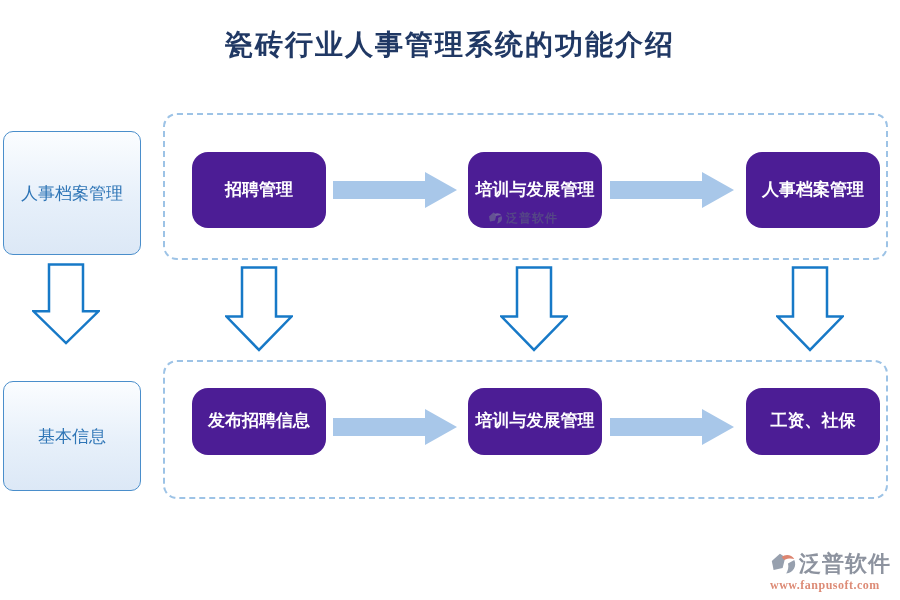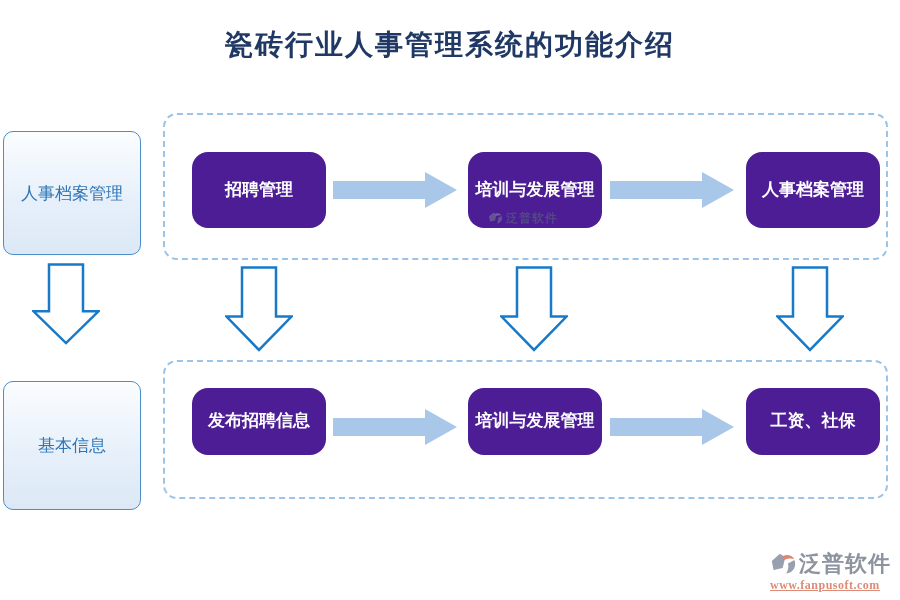--- a/index.html
+++ b/index.html
@@ -13,21 +13,21 @@
     font-size:28px; font-weight:bold; color:#203864; letter-spacing:2px;
   }
   .side-box {
     position:absolute; left:3px; width:138px; box-sizing:border-box;
     border:1.5px solid #4A8ECB; border-radius:10px;
     background:linear-gradient(180deg,#FBFDFF 0%,#E7F0FA 55%,#DCE8F6 100%);
     color:#2E75B6; font-size:17px;
     display:flex; align-items:center; justify-content:center; text-align:center;
   }
   #side-box-1 { top:131px; height:124px; }
-  #side-box-2 { top:381px; height:129px; }
+  #side-box-2 { top:381px; height:110px; }
   .dashed {
     position:absolute; left:163px; width:725px; box-sizing:border-box;
     border:2px dashed #9DC3E6; border-radius:14px; background:transparent;
   }
   #dashed-top { top:113px; height:147px; }
   #dashed-bottom { top:360px; height:139px; }
   .btn {
     position:absolute; width:134px; height:76px; background:#4c1d95;
     border-radius:16px; color:#ffffff; font-size:17px; font-weight:bold;
     display:flex; align-items:center; justify-content:center; text-align:center;
@@ -60,21 +60,21 @@
   .brand-row { display:flex; align-items:flex-start; gap:2px; }
   .brand-icon { width:27px; height:27px; flex:0 0 auto; }
   .brand-name {
     font-family:"Liberation Serif","DejaVu Serif",serif;
     font-size:22px; font-weight:bold; color:#8D939F; letter-spacing:1px;
     line-height:26px; white-space:nowrap;
   }
   .brand-url {
     font-family:"Liberation Serif","DejaVu Serif",serif;
     font-size:12px; font-weight:bold; color:#DD8B76; letter-spacing:0.5px;
-    margin-top:0px; white-space:nowrap;text-decoration:underline;
+    margin-top:0px; white-space:nowrap;
   }
 </style>
 </head>
 <body>
 
 <div class="canvas">
 
   <h1 class="title">瓷砖行业人事管理系统的功能介绍</h1>
 
   <div class="side-box" id="side-box-1">

